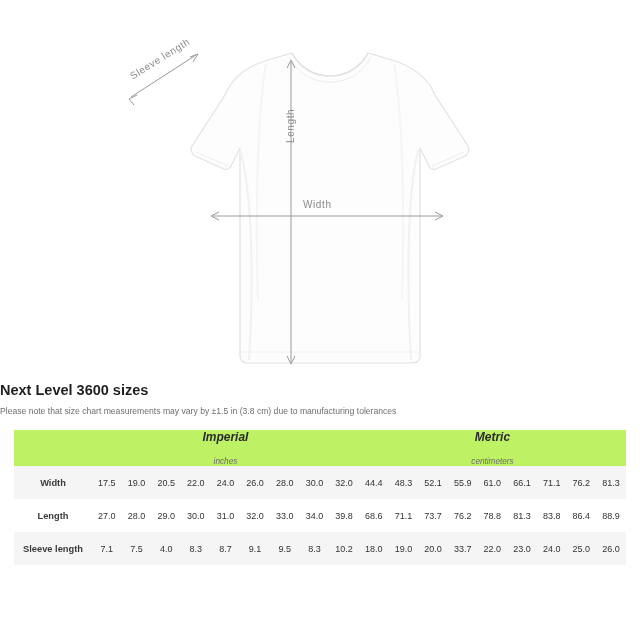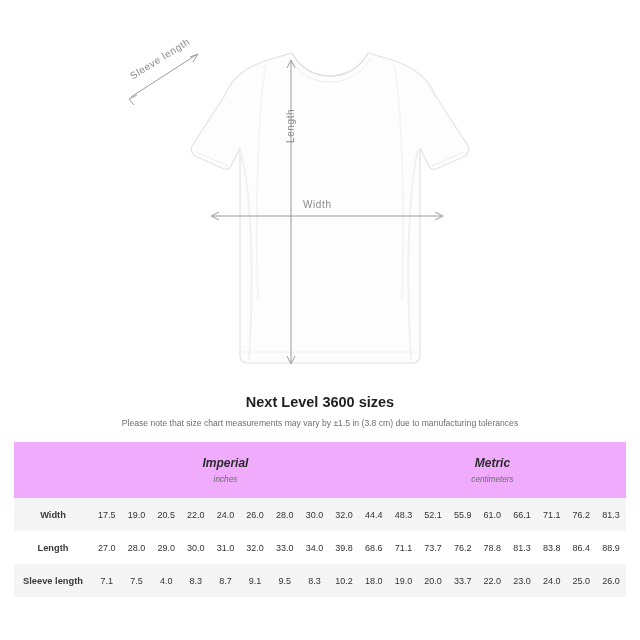--- a/index.html
+++ b/index.html
@@ -54,22 +54,21 @@
   .dim-label.sleeve {
     left: 128px;
     top: 72px;
     transform: rotate(-32deg);
     transform-origin: left top;
     white-space: nowrap;
   }
 
   
   .title-block {
-    text-align: center;
-    margin-top: 16px;
+    margin-top: 4px;
   }
   .chart-title {
     font-size: 14.5px;
     font-weight: bold;
     color: #1f1f1f;
     margin: 0;
   }
   .chart-note {
     font-size: 8.6px;
     color: #6e6e6e;
@@ -90,35 +89,35 @@
   }
   table.size-table td, table.size-table th {
     text-align: center;
     padding: 0;
     height: 33px;
     vertical-align: middle;
     font-weight: normal;
     color: #333333;
   }
   tr.system-row td {
-    background: #f0abfc;
-    height: 56px;
+    background: #bef264;
+    height: 28px;
   }
   tr.system-row td.syslabel {
     font-style: italic;
     font-weight: bold;
     font-size: 12px;
     color: #2b2b2b;
   }
   tr.system-row td.syslabel .unit {
     display: block;
     font-weight: normal;
     font-size: 8.2px;
     color: #6b6b6b;
-    margin-top: 5px;
+    margin-top: 13px;
   }
   tr.head-row td {
     background: #ffffff;
     font-weight: bold;
     font-size: 9.3px;
     color: #3a3a3a;
   }
   tr.data-row td {
     background: #ffffff;
   }

